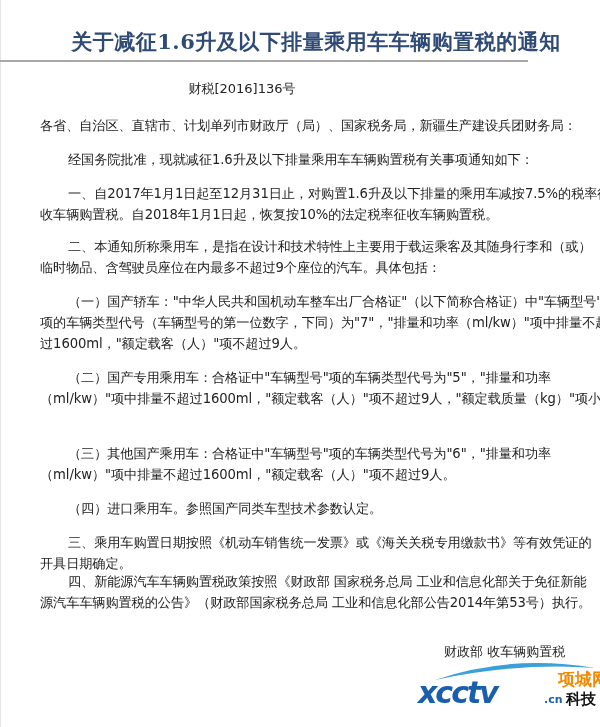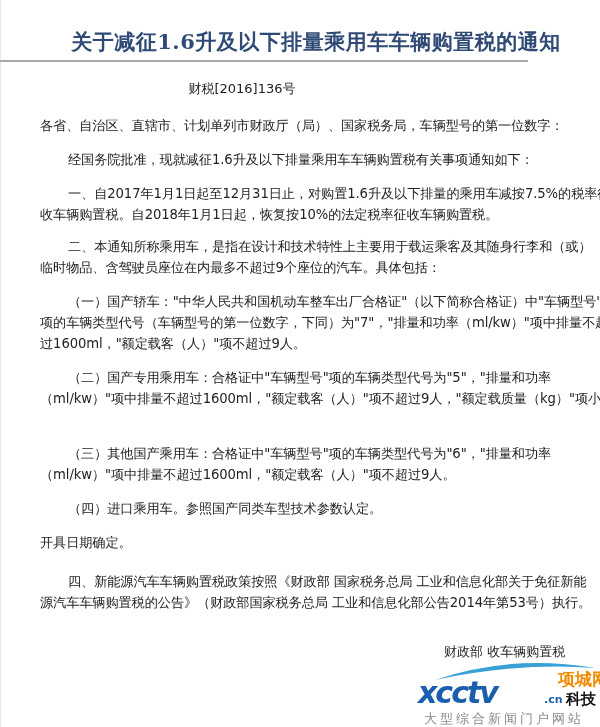--- a/index.html
+++ b/index.html
@@ -40,21 +40,21 @@
 <body>
 
 <div class="left-rule"></div>
 
 <h1 class="title" style="margin:16px;">关于减征1.6升及以下排量乘用车车辆购置税的通知</h1>
 <div class="divider"></div>
 <div class="docno">财税[2016]136号</div>
 
 <div id="paras">
     <div class="para" style="top: 115px;">
-      <span class="line">各省、自治区、直辖市、计划单列市财政厅（局）、国家税务局，车辆型号的第一位数字：</span>
+      <span class="line">各省、自治区、直辖市、计划单列市财政厅（局）、国家税务局，新疆生产建设兵团财务局：</span>
     </div>
     <div class="para" style="top: 149px;">
       <span class="line indent">经国务院批准，现就减征1.6升及以下排量乘用车车辆购置税有关事项通知如下：</span>
     </div>
     <div class="para" style="top: 183px;">
       <span class="line indent">一、自2017年1月1日起至12月31日止，对购置1.6升及以下排量的乘用车减按7.5%的税率征</span>
       <span class="line">收车辆购置税。自2018年1月1日起，恢复按10%的法定税率征收车辆购置税。</span>
     </div>
     <div class="para" style="top: 236px;">
       <span class="line indent">二、本通知所称乘用车，是指在设计和技术特性上主要用于载运乘客及其随身行李和（或）</span>
@@ -70,32 +70,32 @@
       <span class="line">（ml/kw）"项中排量不超过1600ml，"额定载客（人）"项不超过9人，"额定载质量（kg）"项小于</span>
     </div>
     <div class="para" style="top: 443px;">
       <span class="line indent">（三）其他国产乘用车：合格证中"车辆型号"项的车辆类型代号为"6"，"排量和功率</span>
       <span class="line">（ml/kw）"项中排量不超过1600ml，"额定载客（人）"项不超过9人。</span>
     </div>
     <div class="para" style="top: 498px;">
       <span class="line indent">（四）进口乘用车。参照国产同类车型技术参数认定。</span>
     </div>
     <div class="para" style="top: 532px;">
+      <span class="line indent">三、乘用车购置日期按照《机动车销售统一发票》或《海关关税专用缴款书》等有效凭证的</span>
       <span class="line">开具日期确定。</span>
     </div>
     <div class="para" style="top: 571px;">
       <span class="line indent">四、新能源汽车车辆购置税政策按照《财政部  国家税务总局  工业和信息化部关于免征新能</span>
       <span class="line">源汽车车辆购置税的公告》（财政部国家税务总局 工业和信息化部公告2014年第53号）执行。</span>
     </div>
   </div>
 
 <div class="signature">财政部  收车辆购置税</div>
 
 <div class="watermark">
   <svg class="wm-swoosh" viewBox="0 0 170 22">
     <path d="M5 20 Q 80 -6 165 8 Q 90 2 5 20 Z" fill="#3aa0d8"></path>
   </svg>
   <span class="wm-logo">xcctv</span>
   <span class="wm-cn">.cn</span>
   <span class="wm-brand">项城网</span>
   <span class="wm-sub2">科技</span>
-  <span class="wm-tagline">大型综合新闻门户网站</span>
 </div>
 
 </body></html>

